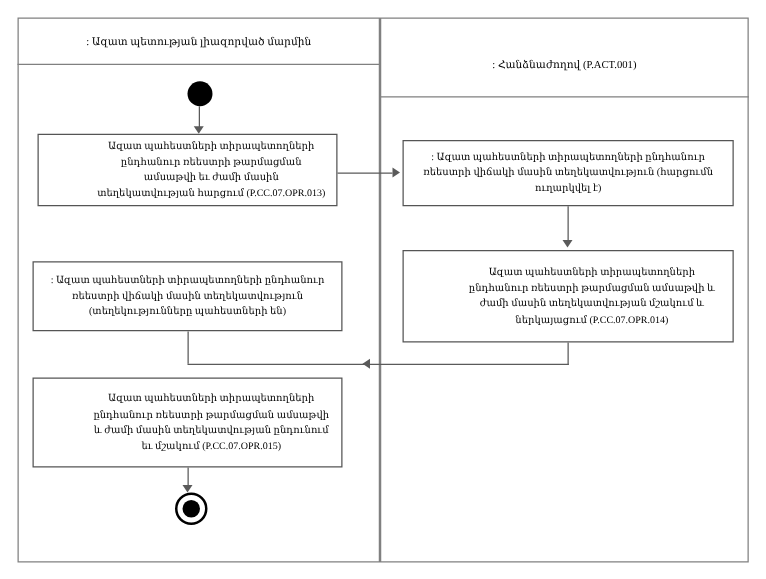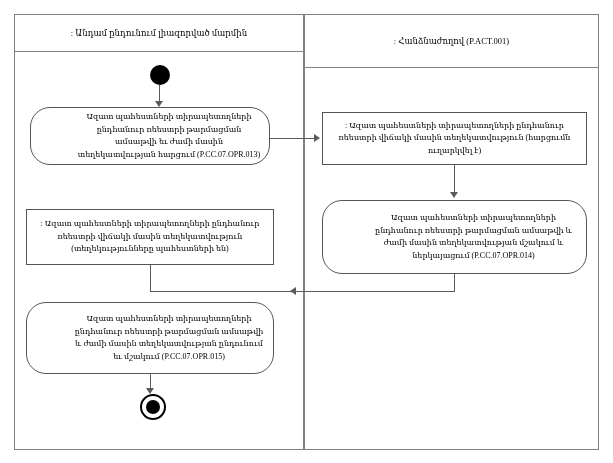--- a/index.html
+++ b/index.html
@@ -35,39 +35,39 @@
     display: flex;
     align-items: center;
     justify-content: center;
     text-align: center;
     font-size: 8.5px;
     line-height: 12px;
     color: #000000;
     padding: 0 6px;
   }
   .lane-header-left  { left: 14px;  top: 14px; width: 290px; height: 38px; }
-  .lane-header-right { left: 304px; top: 14px; width: 295px; height: 54px; }
+  .lane-header-right { left: 304px; top: 24px; width: 295px; height: 54px; }
   .lane-header span { display: block; }
 
   
   .node {
     position: absolute;
     box-sizing: border-box;
     border: 1px solid #555555;
     background: #ffffff;
     display: flex;
     align-items: center;
     justify-content: center;
     text-align: center;
     font-size: 8px;
     line-height: 12.5px;
     color: #000000;
     padding: 4px 8px;
   }
-  .node.action { border-radius: 20px; padding-left: 46px; }
+  .node.action { border-radius: 0; padding-left: 46px; }
   .node.object { border-radius: 0; justify-content: flex-end; }
   .node .txt { display: block; width: 100%; }
 
   
   .n-a1 { left: 30px;  top: 107px; width: 240px; height: 58px; }
   .n-o1 { left: 322px; top: 112px; width: 265px; height: 53px; }
   .n-a2 { left: 322px; top: 200px; width: 265px; height: 74px; }
   .n-o2 { left: 26px;  top: 209px; width: 248px; height: 56px; }
   .n-a3 { left: 26px;  top: 302px; width: 248px; height: 72px; }
 
@@ -147,21 +147,21 @@
 </head>
 <body>
 
 <div id="canvas">
 
   <div class="lane lane-left"></div>
   <div class="lane lane-right"></div>
 
   <div class="lane-header lane-header-left">
     <div>
-      <span>: Անդամ ընդունում լիազորված մարմին</span>
+      <span>: Ազատ պետության լիազորված մարմին</span>
     </div>
   </div>
   <div class="lane-header lane-header-right">
     <div>
       <span>: Հանձնաժողով (P.ACT.001)</span>
     </div>
   </div>
 
   <div class="initial-node"></div>
 

